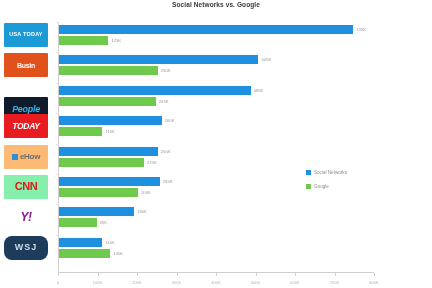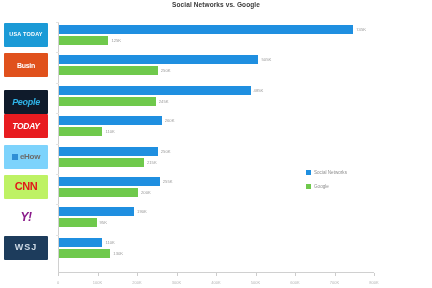--- a/index.html
+++ b/index.html
@@ -83,28 +83,28 @@
     white-space:nowrap;
   }
   .lg-usa{background:#1b9ad6;}
   .lg-usa .logo-text{color:#ffffff;font-size:5.5px;letter-spacing:.2px;text-align:center;}
   .lg-bus{background:#e0511c;}
   .lg-bus .logo-text{color:#ffffff;font-size:7px;}
   .lg-people{background:#0f1b2b;}
   .lg-people .logo-text{color:#2fb4e8;font-size:9px;font-style:italic;}
   .lg-espn{background:#e81c20;}
   .lg-espn .logo-text{color:#ffffff;font-size:8.5px;font-style:italic;}
-  .lg-ehow{background:#7dd3fc;}
+  .lg-ehow{background:#fdba74;}
   .lg-ehow .logo-text{color:#6b6b6b;font-size:8px;}
   .lg-ehow .sq{display:inline-block;width:6px;height:6px;background:#2f8fd6;margin-right:2px;vertical-align:-1px;}
-  .lg-cnn{background:#bef264;align-items:center;}
+  .lg-cnn{background:#86efac;align-items:center;}
   .lg-cnn .logo-text{color:#e01a1a;font-size:11px;letter-spacing:-.5px;}
   .lg-yahoo{background:#ffffff;}
   .lg-yahoo .logo-text{color:#8a1a8a;font-size:12px;font-style:italic;letter-spacing:-.5px;}
-  .lg-wsj{background:#1d3c5c;}
+  .lg-wsj{background:#1d3c5c;border-radius:8px;}
   .lg-wsj .logo-text{color:#cfdbe6;font-size:9px;letter-spacing:1px;}
 
   
   .legend{
     position:absolute;
     left:306px;top:170px;
   }
   .legend-row{display:flex;align-items:center;margin-bottom:9px;}
   .legend-swatch{width:5px;height:5px;margin-right:3px;flex:0 0 auto;}
   .legend-label{font-size:4.6px;color:#8e8e8e;white-space:nowrap;}
@@ -116,21 +116,21 @@
 
   <div class="chart-title">Social Networks vs. Google</div>
 
   <div class="logos">
       <div class="logo lg-usa" style="top: 1px;">
         <span class="logo-text">USA TODAY</span>
       </div>
       <div class="logo lg-bus" style="top: 31.375px;">
         <span class="logo-text">Busin</span>
       </div>
-      <div class="logo lg-people" style="top: 68px;">
+      <div class="logo lg-people" style="top: 75px;">
         <span class="logo-text">People</span>
       </div>
       <div class="logo lg-espn" style="top: 92.125px;">
         <span class="logo-text">TODAY</span>
       </div>
       <div class="logo lg-ehow" style="top: 122.5px;">
         <span class="logo-text"><span class="sq"></span>eHow</span>
       </div>
       <div class="logo lg-cnn" style="top: 152.875px;">
         <span class="logo-text">CNN</span>

